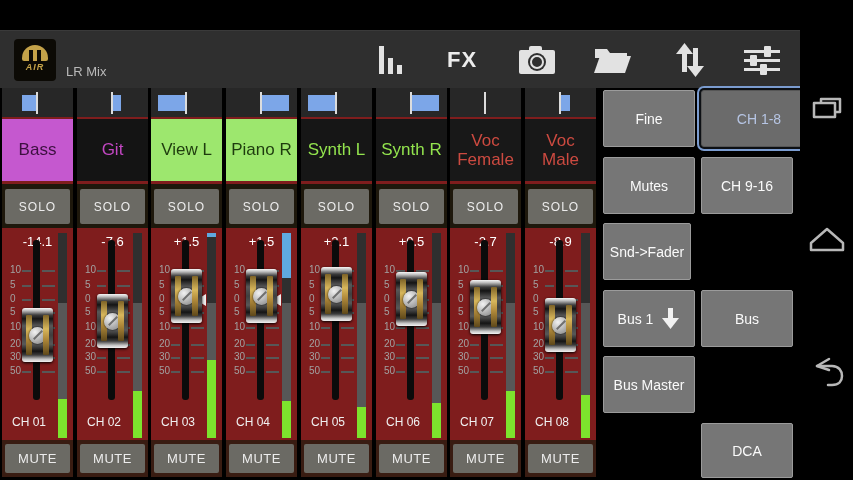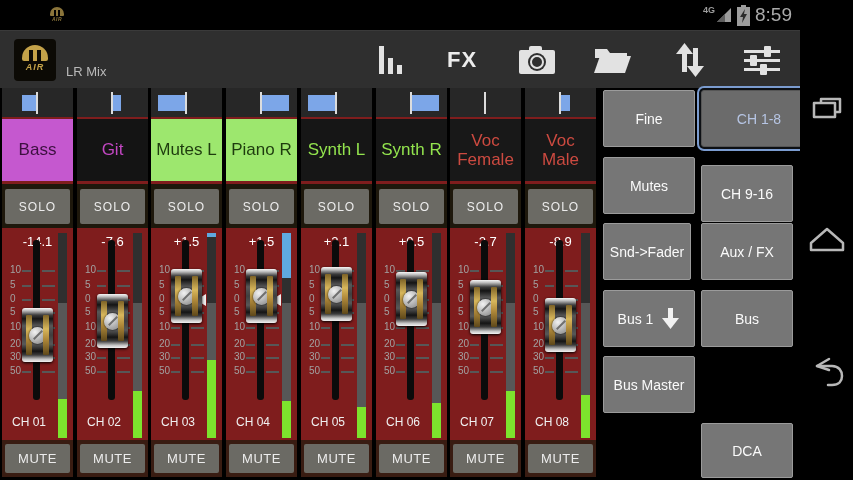--- a/index.html
+++ b/index.html
@@ -75,43 +75,20 @@
   .rp-btn.sel{background:#6b6b6b;border:1px solid #565656;color:#b6c5e4;
           box-shadow:0 0 0 2px #0d1014,0 0 0 4px #7b9cd0;border-radius:3px;}
 
   svg{display:block}
 </style>
 </head>
 <body>
 
 <div id="screen">
 
-  <div class="statusbar">
-    <div class="sb-mini-logo">
-      <div class="sb-mini-arch"></div>
-        <div class="sb-mini-air">AIR</div>
-    </div>
-    <div class="sb-right">
-      <span class="sb-net">4G</span>
-      <span>
-        <svg width="16" height="15" viewBox="0 0 16 15">
-          <polygon points="1,14 15,14 15,0" fill="#9d9d9d"></polygon>
-          <polygon points="1,14 9,14 9,6" fill="#5f5f5f"></polygon>
-        </svg>
-      </span>
-      <span>
-        <svg width="13" height="21" viewBox="0 0 13 21">
-          <rect x="4" y="0" width="5" height="3" fill="#9d9d9d"></rect>
-          <rect x="0" y="2" width="13" height="19" fill="#9d9d9d"></rect>
-          <polygon points="8,4 3,12 6,12 5,18 10,9 7,9" fill="#2b2b2b"></polygon>
-        </svg>
-      </span>
-      <span class="sb-time">8:59</span>
-    </div>
-  </div>
 
   <div class="actionbar">
     <div class="app-icon">
       <div class="app-arch"></div>
       <div class="app-air">AIR</div>
     </div>
     <div class="ab-sub">LR Mix</div>
 
     <div class="ab-action" style="left:366px">
       <span>
@@ -275,21 +252,21 @@
     <div class="mute-row">
       <div class="mute-btn">MUTE</div>
     </div>
   </div>
       <div class="strip" style="left: 151px;">
     <div class="pan-row"></div>
     <div class="pan">
       <div class="pan-fill" style="width: 27px; left: 1px;"></div>
       <div class="pan-line"></div>
     </div>
-    <div class="cname" style="background: rgb(157, 231, 110); color: rgb(30, 60, 14);">Mutes L</div>
+    <div class="cname" style="background: rgb(157, 231, 110); color: rgb(30, 60, 14);">View L</div>
     <div class="solo-row">
       <div class="solo-btn">SOLO</div>
     </div>
     <div class="db">+1.5</div>
     <div class="scale">
           <div class="tick-label" style="top:176px">10</div>
           <div class="dash" style="top:182px;left:20px;width:9px"></div>
           <div class="dash" style="top:182px;left:40px;width:13px"></div>
           <div class="tick-label" style="top:191px">5</div>
           <div class="dash" style="top:197px;left:20px;width:9px"></div>
@@ -607,28 +584,25 @@
   <div id="rpanel">
       <div class="rp-btn" style="left: 3px; top: 2px; width: 92px; height: 57px;">
         <span>Fine</span>
       </div>
       <div class="rp-btn sel" style="left: 101px; top: 2px; width: 116px; height: 57px;">
         <span>CH 1-8</span>
       </div>
       <div class="rp-btn" style="left: 3px; top: 69px; width: 92px; height: 57px;">
         <span>Mutes</span>
       </div>
-      <div class="rp-btn" style="left: 101px; top: 69px; width: 92px; height: 57px; margin-top: 8px;">
+      <div class="rp-btn" style="left: 101px; top: 69px; width: 92px; height: 57px;">
         <span>CH 9-16</span>
       </div>
       <div class="rp-btn" style="left: 3px; top: 135px; width: 88px; height: 57px;">
         <span>Snd-&gt;Fader</span>
-      </div>
-      <div class="rp-btn" style="left: 101px; top: 135px; width: 92px; height: 57px;">
-        <span>Aux / FX</span>
       </div>
       <div class="rp-btn" style="left: 3px; top: 202px; width: 92px; height: 57px;">
         <span>Bus 1</span>
         <span>
           <svg width="19" height="23" viewBox="0 0 19 23">
             <rect x="7" y="1" width="5" height="12" fill="#f2f2f2"></rect>
             <polygon points="9.5,22 1,11 18,11" fill="#f2f2f2"></polygon>
           </svg>
         </span>
       </div>

